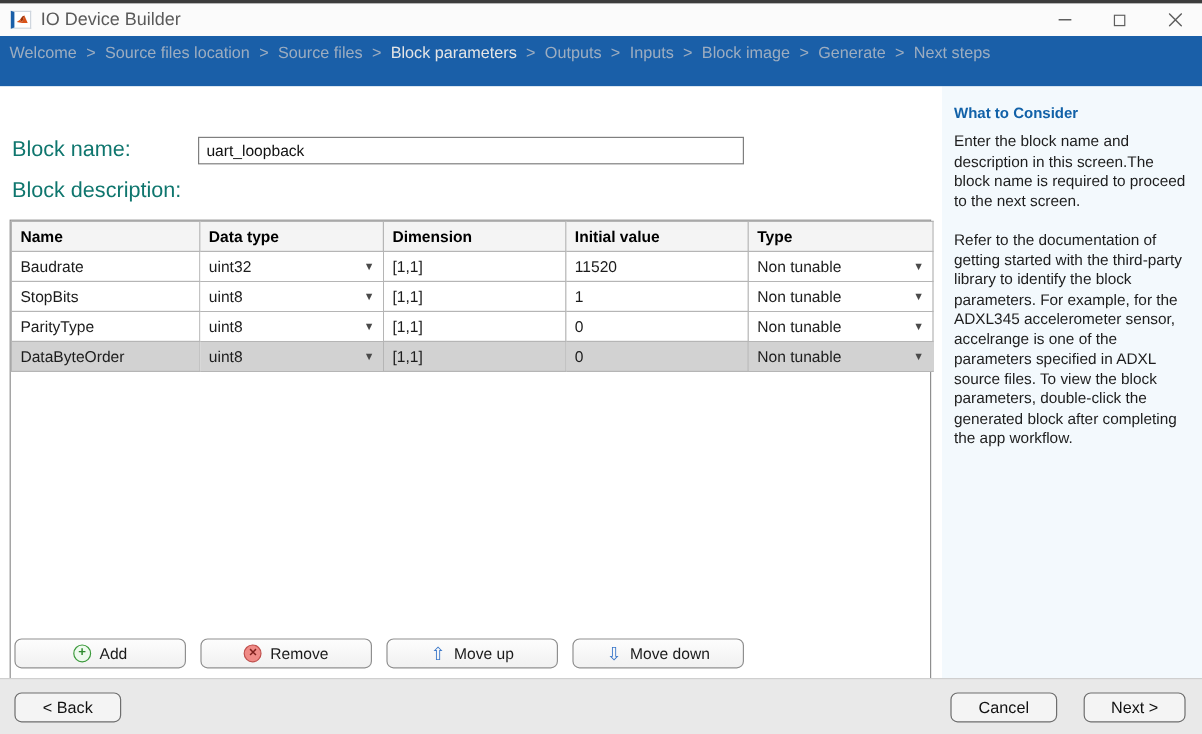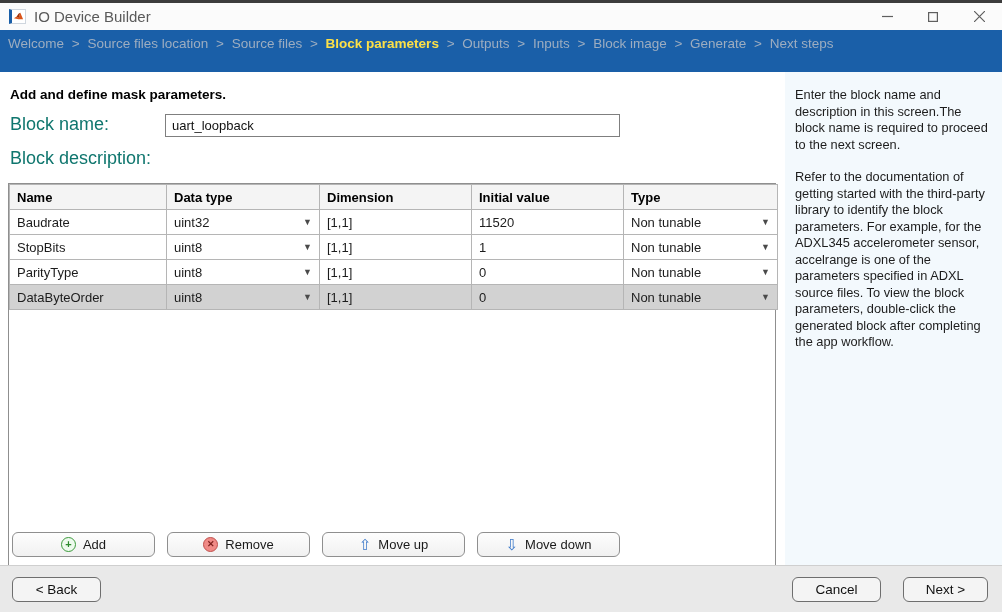--- a/index.html
+++ b/index.html
@@ -40,21 +40,21 @@
   }
   .win-btn svg { display: block; }
   
   .banner {
     position: absolute; top: 30px; left: 0; width: 1002px; height: 42px;
     background: #1a5fa8;
     padding: 6px 0 0 8px;
   }
   .breadcrumb { color: #9dadc0; font-size: 13.5px; white-space: nowrap; }
   .crumb { color: #9dadc0; margin-top: 43px; }
-  .crumb.active { color: #fde047; font-weight: bold; }
+  .crumb.active { color: #e5e5e5; font-weight: normal; }
   .crumb-sep { color: #9dadc0; padding: 0 4px; }
   
   .main {
     position: absolute; top: 72px; left: 0; width: 785px; height: 493px;
     background: #ffffff;
   }
   .heading {
     position: absolute; top: 15px; left: 10px;
     font-weight: bold; font-size: 13.5px; color: #000;
   }
@@ -167,21 +167,20 @@
   </div>
 </div>
 
 <div class="banner">
   <div class="breadcrumb">
     <span class="crumb">Welcome</span><span class="crumb-sep"> &gt; </span><span class="crumb">Source files location</span><span class="crumb-sep"> &gt; </span><span class="crumb">Source files</span><span class="crumb-sep"> &gt; </span><span class="crumb active">Block parameters</span><span class="crumb-sep"> &gt; </span><span class="crumb">Outputs</span><span class="crumb-sep"> &gt; </span><span class="crumb">Inputs</span><span class="crumb-sep"> &gt; </span><span class="crumb">Block image</span><span class="crumb-sep"> &gt; </span><span class="crumb">Generate</span><span class="crumb-sep"> &gt; </span><span class="crumb">Next steps</span>
   </div>
 </div>
 
 <div class="main">
-  <div class="heading">Add and define mask parameters.</div>
 
   <div class="field-label label-name">Block name:</div>
   <input class="text-input input-name" type="text" value="uart_loopback" style="">
 
   <div class="field-label label-desc">Block description:</div>
 
   <div class="param-table-wrap">
     <table class="param-table">
       <colgroup>
         <col class="col-name">
@@ -246,20 +245,21 @@
       <span>Move up</span>
     </button>
     <button class="tool-btn">
       <span class="icon-arrow">⇩</span>
       <span>Move down</span>
     </button>
   </div>
 </div>
 
 <div class="sidebar">
+  <div class="sidebar-title">What to Consider</div>
   <div class="sidebar-para">Enter the block name and description in this screen.The block name is required to proceed to the next screen.</div>
   <div class="sidebar-para">Refer to the documentation of getting started with the third-party library to identify the block parameters. For example, for the ADXL345 accelerometer sensor, accelrange is one of the parameters specified in ADXL source files. To view the block parameters, double-click the generated block after completing the app workflow.</div>
 </div>
 
 <div class="footer">
   <button class="footer-btn btn-back">&lt; Back</button>
   <button class="footer-btn btn-cancel">Cancel</button>
   <button class="footer-btn btn-next">Next &gt;</button>
 </div>
 

